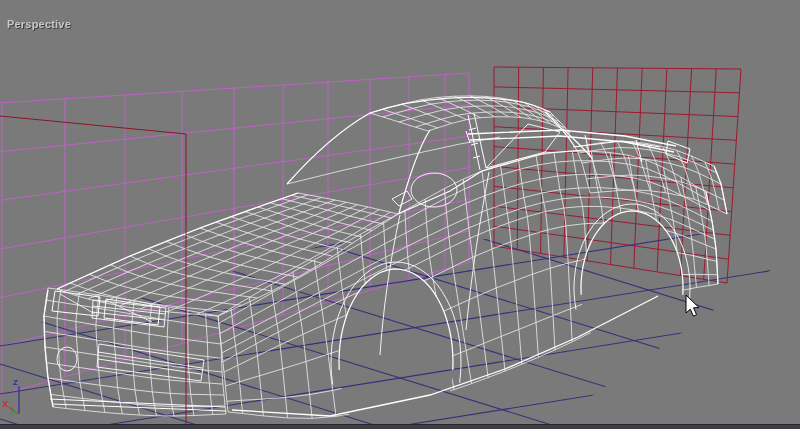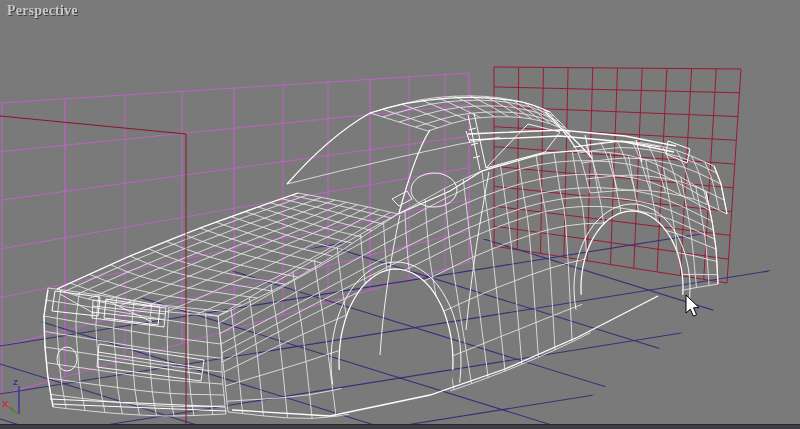--- a/index.html
+++ b/index.html
@@ -1,19 +1,19 @@
 <!DOCTYPE html>
 <html><head>
 <meta charset="utf-8">
 <style>
   html,body{margin:0;padding:0;background:#555;}
   .viewport{position:relative;width:800px;height:429px;overflow:hidden;background:#7a7a7a;
             font-family:"Liberation Sans",sans-serif;}
-  .vp-label{position:absolute;left:7px;top:3px;font-size:14px;font-weight:bold;
-            color:#c8c8c8;text-shadow:1px 1px 0 #3e3e3e;letter-spacing:.2px;user-select:none;font-family:Liberation Serif, serif;}
+  .vp-label{position:absolute;left:7px;top:18px;font-size:11px;font-weight:bold;
+            color:#c8c8c8;text-shadow:1px 1px 0 #3e3e3e;letter-spacing:.2px;user-select:none;}
   .bottom-bar{position:absolute;left:0;bottom:0;width:800px;height:4px;border-top:1px solid #28282c;}
   svg{display:block;}
   .cursor{position:absolute;left:684px;top:294px;}
 </style>
 </head>
 <body>
 
 <div class="viewport" style="background: rgb(122, 122, 122);">
   <svg id="scene" width="800" height="429" viewBox="0 0 800 429">
       <defs>

